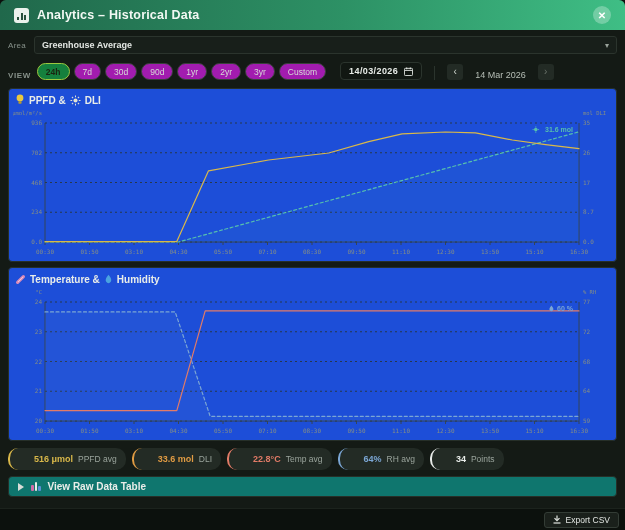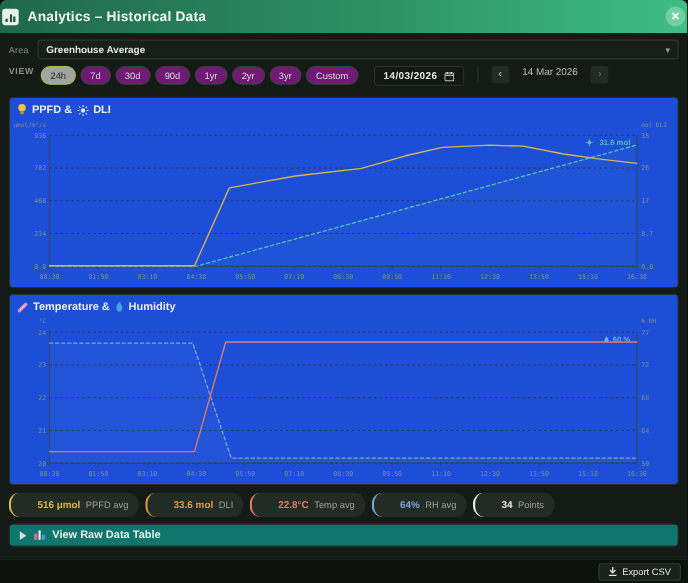--- a/index.html
+++ b/index.html
@@ -6,45 +6,45 @@
   html,body { background:#0b0f0c; }
   body { font-family:"Liberation Sans", sans-serif; }
   .window{
     width:625px; height:530px; background:#141a15; overflow:hidden;
     display:flex; flex-direction:column; border-radius:6px 6px 0 0;
     color:#e6eae6;
   }
   
   .titlebar{
     height:30px; flex:0 0 30px; display:flex; align-items:center; gap:8px;
-    padding:0 2px; background:linear-gradient(90deg,#20684b 0%,#2d9165 55%,#3fbe85 100%);
+    padding:0 14px; background:linear-gradient(90deg,#20684b 0%,#2d9165 55%,#3fbe85 100%);
   }
   .app-icon{ width:15px; height:15px; background:#eaf2ec; border-radius:3px;
     display:flex; align-items:flex-end; justify-content:center; gap:1.5px; padding:3px 3px; }
   .app-icon span{ width:2px; background:#27513c; display:block; }
   .app-icon span:nth-child(1){height:3px;} .app-icon span:nth-child(2){height:7px;} .app-icon span:nth-child(3){height:5px;}
   .title{ font-size:12.5px; font-weight:bold; color:#f2f8f3; letter-spacing:.2px; }
   .close-btn{ margin-left:auto; width:18px; height:18px; border-radius:50%;
     background:rgba(255,255,255,.28); color:#fff; font-size:10px; font-weight:bold;
     display:flex; align-items:center; justify-content:center; cursor:pointer; border:none; }
   
   .content{ flex:1; padding:6px 8px 0; display:flex; flex-direction:column; min-height:0; }
   .area-row{ display:flex; align-items:center; gap:8px; height:18px; margin-bottom:6px; }
   .area-label{ font-size:8px; color:#87918a; letter-spacing:.3px; }
   .area-select{ flex:1; height:18px; background:#181f1a; border:1px solid #2b342d; border-radius:3px;
     display:flex; align-items:center; justify-content:space-between; padding:0 7px; cursor:pointer; }
   .area-select .val{ font-size:9px; color:#e3e7e3; font-weight:bold; }
   .area-select .chev{ font-size:8px; color:#9aa39b; }
   
-  .view-row{ display:flex; align-items:flex-start; gap:4px; height:20px; margin-bottom:8px; }
+  .view-row{ display:flex; align-items:flex-end; gap:4px; height:20px; margin-bottom:8px; }
   .view-label{ font-size:8px; font-weight:bold; color:#87918a; letter-spacing:.6px; margin-right:2px; }
   .pill{ height:17px; padding:0 8px; border-radius:9px; border:1px solid #39423b;
-    background:#701a75; color:#d8dcd8; font-size:8.5px; font-family:"Liberation Sans",sans-serif;
+    background:#a21caf; color:#d8dcd8; font-size:8.5px; font-family:"Liberation Sans",sans-serif;
     display:flex; align-items:center; cursor:pointer; }
-  .pill.active{ background:#a3a3a3; border-color:#9cc83f; color:#1b2410; font-weight:normal; }
+  .pill.active{ background:#15803d; border-color:#9cc83f; color:#1b2410; font-weight:bold; }
   .date-input{ margin-left:10px; height:18px; background:#111712; border:1px solid #2b342d; border-radius:4px;
     display:flex; align-items:center; gap:6px; padding:0 8px; cursor:pointer; }
   .date-input .val{ font-size:9px; font-weight:bold; color:#e8ece8; letter-spacing:.4px; }
   .vdiv{ width:1px; height:14px; background:#2b342d; margin:0 8px; }
   .nav-btn{ width:16px; height:16px; border-radius:3px; background:#232b25; border:none; color:#cfd6cf;
     font-size:10px; line-height:1; display:flex; align-items:center; justify-content:center; cursor:pointer; }
   .nav-btn.dim{ color:#6a736b; }
   .nav-date{ font-size:9px; color:#b6beb6; margin:0 8px; }
   
   .chart-panel{ background:#1d4ed8; border:1px solid #262f28; border-radius:4px;

